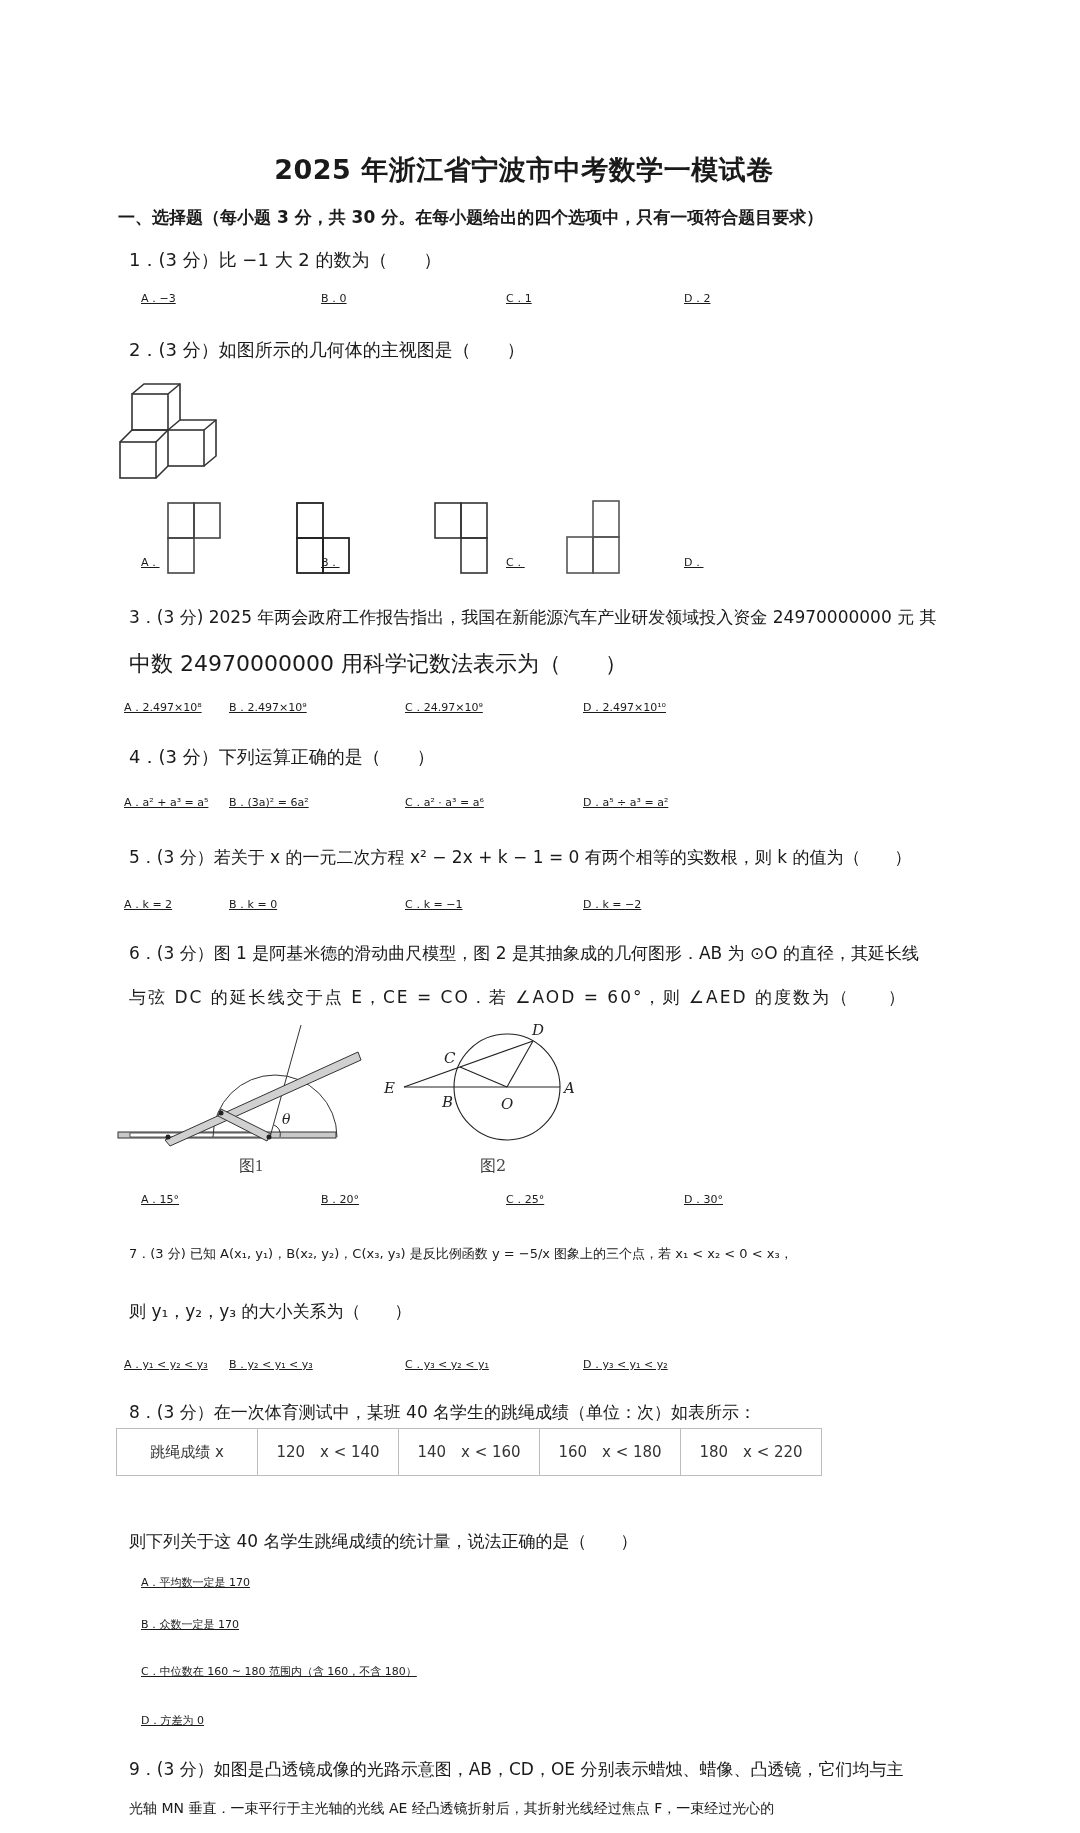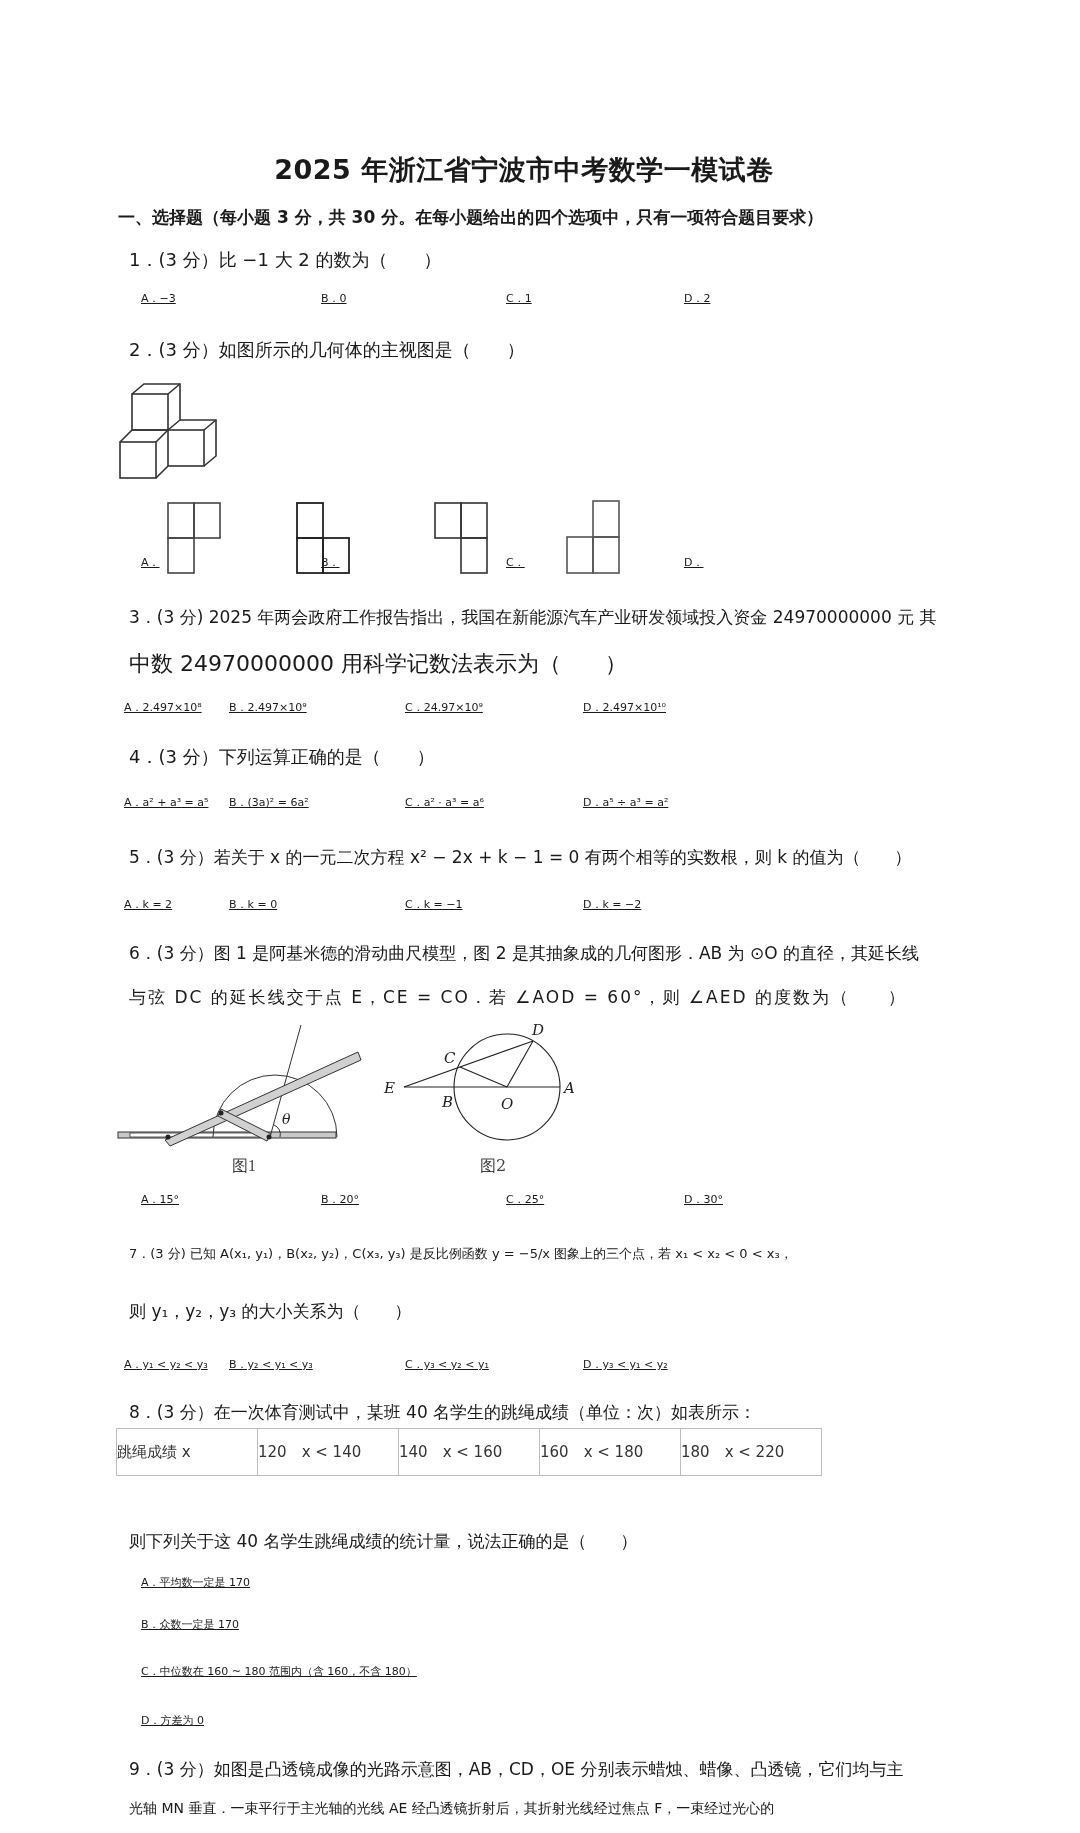--- a/index.html
+++ b/index.html
@@ -4,21 +4,21 @@
 <style>
   html, body { margin: 0; padding: 0; background: #ffffff; }
   body { width: 1080px; height: 1833px; position: relative; overflow: hidden;
          font-family: "DejaVu Sans", "Liberation Sans", sans-serif; color: #1a1a1a; }
   .abs { position: absolute; white-space: nowrap; }
   .title { font-size: 27px; font-weight: bold; left: 0; width: 1048px; text-align: center; top: 152px; letter-spacing: 0.5px; }
   .section { font-size: 17px; font-weight: bold; left: 118px; top: 206px; }
   .q { font-size: 18px; left: 118px; margin-left: 11px; }
   .opt { font-size: 11px; text-decoration: underline; }
   table.stat { position: absolute; left: 116px; top: 1428px; border-collapse: collapse; }
-  table.stat td { border: 1px solid #bdbdbd; width: 140px; height: 46px; text-align: left; font-size: 15px; color: #333; padding: 0; }
+  table.stat td { border: 1px solid #bdbdbd; width: 140px; height: 46px; text-align: center; font-size: 15px; color: #333; padding: 0; }
   table.stat tr:nth-child(2) td { font-size: 18px; color: #222; }
   svg { position: absolute; overflow: visible; }
 </style>
 </head>
 <body>
 
 <div class="abs title">2025 年浙江省宁波市中考数学一模试卷</div>
 <div class="abs section">一、选择题（每小题 3 分，共 30 分。在每小题给出的四个选项中，只有一项符合题目要求）</div>
 
 <div class="abs q" style="top:248px">1．(3 分）比 −1 大 2 的数为（　　）</div>
@@ -97,21 +97,21 @@
   <path d="M 103 107 A 62 62 0 0 1 227 107" fill="none" stroke="#333" stroke-width="1"></path>
   <line x1="160" y1="107" x2="191" y2="-5" stroke="#333" stroke-width="1"></line>
   <polygon points="55,110 248,22 251,30 60,116" fill="#d0d0d0" stroke="#333" stroke-width="1"></polygon>
   <polygon points="111,79 161,104 157,111 108,86" fill="#d0d0d0" stroke="#333" stroke-width="1"></polygon>
   <circle cx="58" cy="107" r="2.5" fill="#222"></circle>
   <circle cx="111" cy="83" r="2.5" fill="#222"></circle>
   <circle cx="159" cy="107" r="2.5" fill="#222"></circle>
   <path d="M 170 107 A 10 10 0 0 0 164 95" fill="none" stroke="#333" stroke-width="1"></path>
   <text x="172" y="94" font-family="DejaVu Serif, serif" font-style="italic" font-size="14" fill="#222">θ</text>
 </svg>
-<div class="abs" style="left:232px;top:1156px;font-family:Liberation Serif, serif;font-size:16px;color:#444">图1</div>
+<div class="abs" style="left:239px;top:1156px;font-family:Liberation Serif, serif;font-size:16px;color:#444">图1</div>
 
 <svg style="left:380px;top:1025px" width="220" height="135" viewBox="0 0 220 135">
   <circle cx="127" cy="62" r="53" fill="none" stroke="#222" stroke-width="1.1"></circle>
   <line x1="24" y1="62" x2="180" y2="62" stroke="#222" stroke-width="1.1"></line>
   <line x1="24" y1="62" x2="153" y2="16" stroke="#222" stroke-width="1.1"></line>
   <line x1="80" y1="42" x2="127" y2="62" stroke="#222" stroke-width="1.1"></line>
   <line x1="127" y1="62" x2="153" y2="16" stroke="#222" stroke-width="1.1"></line>
   <g font-family="DejaVu Serif, serif" font-style="italic" font-size="15" fill="#222">
     <text x="4" y="68">E</text>
     <text x="62" y="82">B</text>

